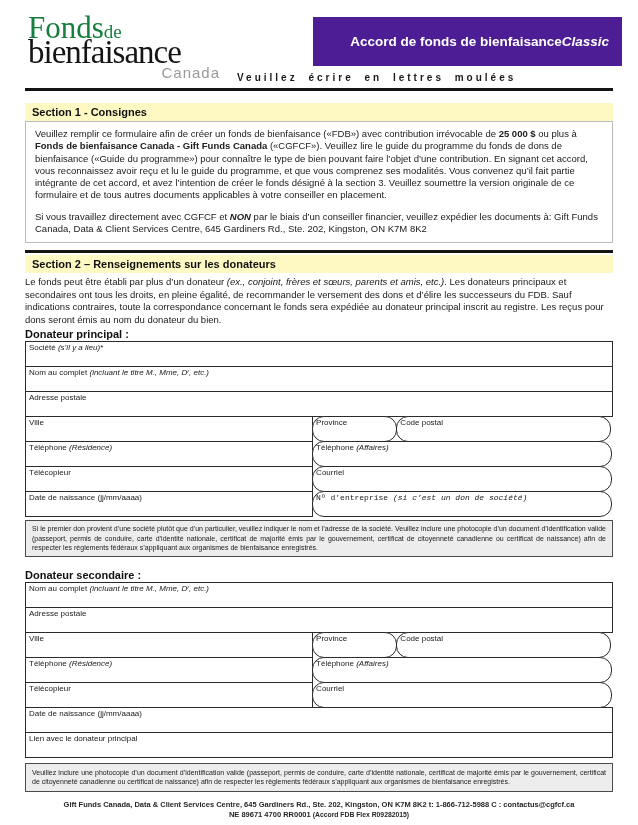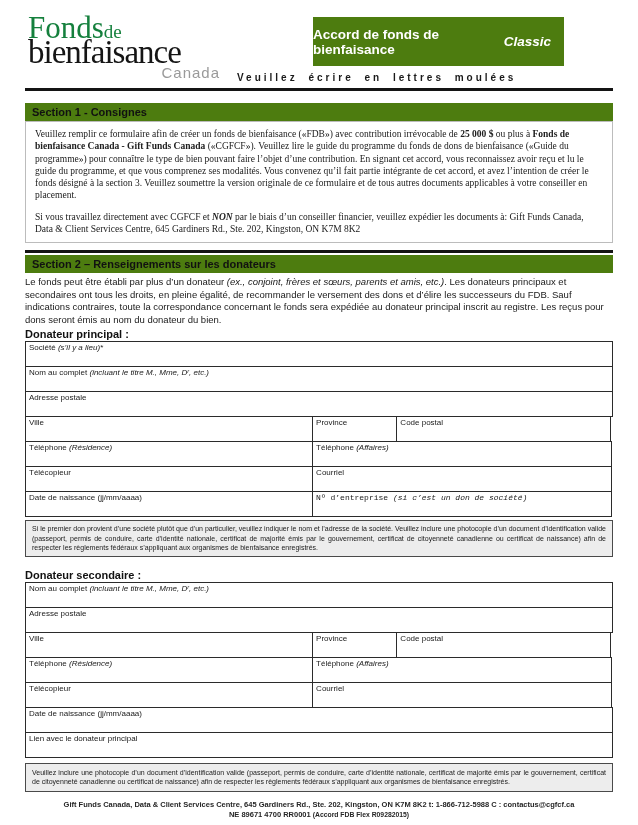--- a/index.html
+++ b/index.html
@@ -5,42 +5,42 @@
   html,body{margin:0;padding:0;background:#fff;}
   .page{position:relative;width:638px;height:825px;background:#ffffff;overflow:hidden;
         font-family:"Liberation Sans",sans-serif;color:#1c1c1c;}
   
   .logo{position:absolute;left:28px;top:12px;width:192px;font-family:"Liberation Serif",serif;line-height:1;}
   .logo-l1{color:#15803d;font-size:31px;}
   .logo-l1 .de{font-size:19px;}
   .logo-l2{color:#151515;font-size:33px;margin-top:-7px;letter-spacing:-1px;}
   .logo-l3{color:#9a9a9a;font-size:15px;text-align:right;margin-top:-4px;
            font-family:"Liberation Sans",sans-serif;letter-spacing:1px;}
-  .title-box{position:absolute;left:313px;top:17px;width:251px;height:49px;background:#4d7c0f;
+  .title-box{position:absolute;left:313px;top:17px;width:309px;height:49px;background:#4c1d95;
              color:#fff;display:flex;align-items:center;justify-content:flex-end;
              padding-right:13px;box-sizing:border-box;font-size:13.5px;font-weight:bold;}
   .title-box .it{font-style:italic;}
   .print-instruction{position:absolute;left:237px;top:72px;font-size:10px;font-weight:bold;
                      letter-spacing:3px;word-spacing:5px;color:#1a1a1a;}
   .header-rule{position:absolute;left:25px;top:88px;width:588px;height:3px;background:#141414;}
   
   .content{position:absolute;left:25px;top:103px;width:588px;}
-  .section-bar{background:#4d7c0f;font-size:11px;font-weight:bold;padding:3px 7px;box-sizing:border-box;color:#111;}
-  .s1box{border:1px solid #bcbcbc;padding:6px 9px 7px;font-size:9.5px;line-height:12.3px;color:#202020;font-family:Liberation Serif, serif;}
+  .section-bar{background:#fef9c3;font-size:11px;font-weight:bold;padding:3px 7px;box-sizing:border-box;color:#111;}
+  .s1box{border:1px solid #bcbcbc;padding:6px 9px 7px;font-size:9.5px;line-height:12.3px;color:#202020;}
   .s1box p{margin:0;}
   .s1box p + p{margin-top:9px;}
   .rule2{height:3px;background:#141414;margin:7px 0 2px;}
   .intro{font-size:9.5px;line-height:12.5px;margin:3px 0 2px;color:#202020;}
   .donor-heading{font-size:11px;font-weight:bold;margin:2px 0 1px;color:#111;}
   .donor-heading.second{margin-top:12px;}
   .fgrid{width:100%;}
   .frow{display:flex;}
   .frow + .frow{margin-top:-1px;}
   .fcell{border:1px solid #2b2b2b;height:26px;box-sizing:border-box;background:#fff;}
-  .fcell + .fcell{margin-left:-1px;}
+  .fcell + .fcell{margin-left:-1px;border-radius:12px;}
   .flabel{font-size:8px;padding:1px 3px;color:#1a1a1a;white-space:nowrap;overflow:hidden;}
   .note-box{border:1px solid #4a4a4a;background:#ededed;font-size:7px;line-height:9.5px;
             text-align:justify;padding:3px 6px;margin-top:3px;color:#1a1a1a;box-sizing:border-box;}
   .note-box.second{margin-top:5px;padding:4px 6px;}
   .footer{text-align:center;font-size:7.5px;font-weight:bold;margin-top:8px;line-height:10px;color:#262626;}
   .footer .small{font-size:6.8px;font-weight:bold;}
   
   .s-n{}
   .s-b{font-weight:bold;}
   .s-i{font-style:italic;}

